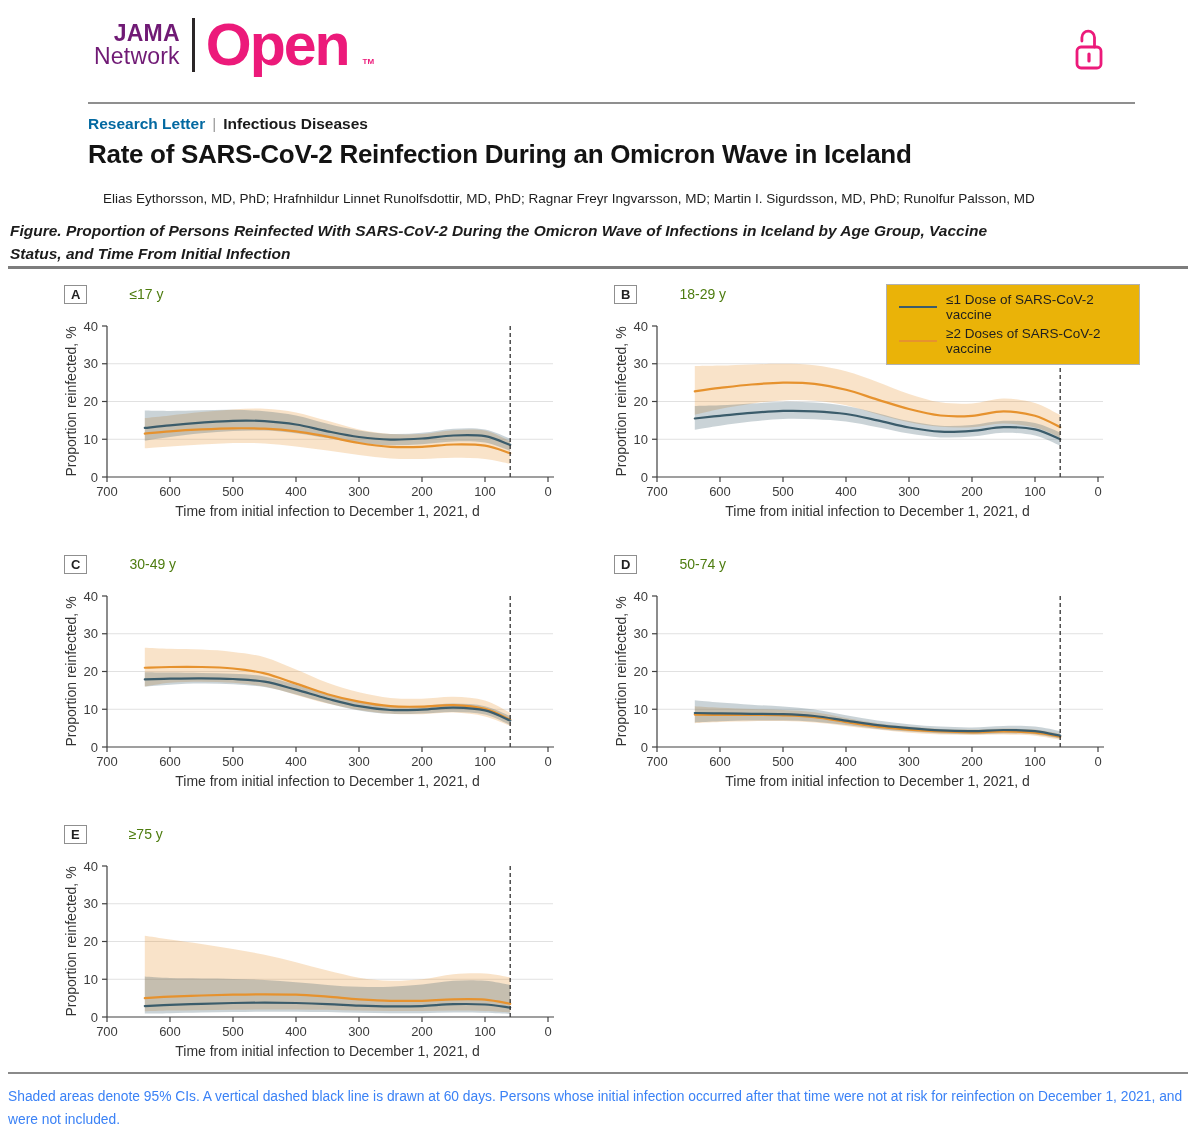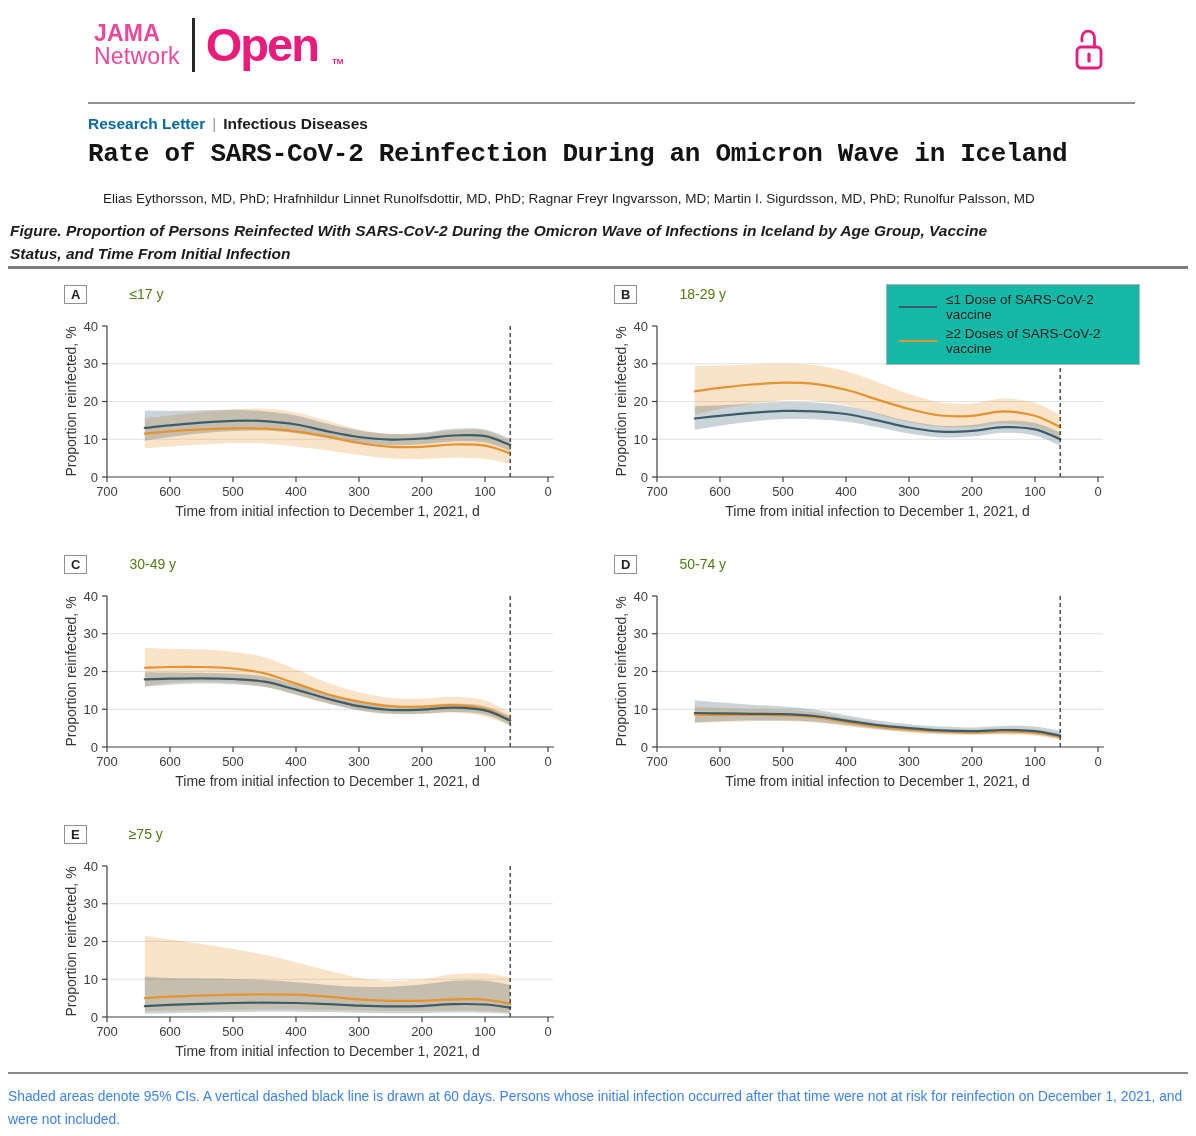--- a/index.html
+++ b/index.html
@@ -5,35 +5,35 @@
   * { margin:0; padding:0; box-sizing:border-box; }
   html,body { background:#ffffff; }
   body {
     width:1196px; height:1136px; position:relative; overflow:hidden;
     font-family:"Liberation Sans", sans-serif; color:#1d1d1d;
   }
   .abs { position:absolute; }
 
   
   .logo { left:94px; top:18px; display:flex; align-items:center; }
-  .logo-text { display:flex; flex-direction:column; 
-               font-size:23px; line-height:23px; color:#ec4899; letter-spacing:0.2px; }
+  .logo-text { display:flex; flex-direction:column; align-items:flex-end;
+               font-size:23px; line-height:23px; color:#701a75; letter-spacing:0.2px; }
   .logo-jama { font-weight:bold; }
   .logo-bar { width:3px; height:54px; background:#2a2627; margin:0 11px 0 12px; }
-  .logo-open { font-size:47px; line-height:46px; font-weight:bold; letter-spacing:-2px; }
+  .logo-open { font-size:59px; line-height:46px; font-weight:bold; letter-spacing:-2px; }
   .logo-tm { font-size:8px; align-self:flex-end; margin:0 0 6px 14px; font-weight:bold; }
   .lock { left:1072px; top:26px; }
 
   .rule-header { left:88px; top:102px; width:1047px; height:2px; background:#8f8f8f; }
 
   .category { left:88px; top:115px; font-size:15.5px; font-weight:bold; }
   .cat-sep { color:#9a9a9a; font-weight:normal; padding:0 7px; }
   .cat-subject { color:#1b1b1b; }
 
-  .title { left:88px; top:139px; font-size:26px; font-weight:bold; color:#131313; letter-spacing:-0.3px;font-family:Liberation Mono, monospace; }
+  .title { left:88px; top:139px; font-size:26px; font-weight:bold; color:#131313; letter-spacing:-0.3px; }
 
   .authors { left:88px; top:191px; font-size:13.5px; color:#1d1d1d;margin-left:15px; }
 
   .caption { left:10px; top:219px; width:1020px; font-size:15.5px; font-weight:bold;
              color:#1c1c1c; line-height:1.5;font-style:italic; }
   .rule-caption { left:8px; top:266px; width:1180px; height:3px; background:#7d7d7d; }
 
   
   .panel { position:absolute; width:540px; height:252px; }
   .pos-a { left:60px;  top:283px; }
@@ -45,21 +45,21 @@
   .plabel { border:1.5px solid #8f8f8f; padding:1px 6px 1px 6px; font-weight:bold;
             font-size:13px; color:#222; background:#fff; line-height:15px; }
   .ptitle { font-size:14px; color:#4d7c0f;margin-left:31px; }
   svg.chart { display:block; margin-top:7px; }
   svg text { font-family:"Liberation Sans", sans-serif; }
   .tick   { font-size:13px; fill:#3d3d3d; }
   .axlabel{ font-size:14px; fill:#333333; }
 
   
   .legend { position:absolute; left:276px; top:1px; width:254px; z-index:5;
-            background:#14b8a6; border:1.5px solid #b2b2b2; padding:7px 10px 8px 12px;
+            background:#eab308; border:1.5px solid #b2b2b2; padding:7px 10px 8px 12px;
             display:flex; flex-direction:column; gap:4px; }
   .legend-row { display:flex; align-items:center; gap:9px; font-size:13.5px; color:#1f1f1f; }
   .legend-line { width:38px; height:0; border-top:2.5px solid #000; flex-shrink:0; }
 
   
   .rule-footnote { left:8px; top:1072px; width:1180px; height:2px; background:#8a8a8a; }
   .footnote { left:8px; top:1086px; width:1184px; font-size:13.8px; color:#3b82f6; line-height:1.65; }
 </style>
 </head>
 <body>

